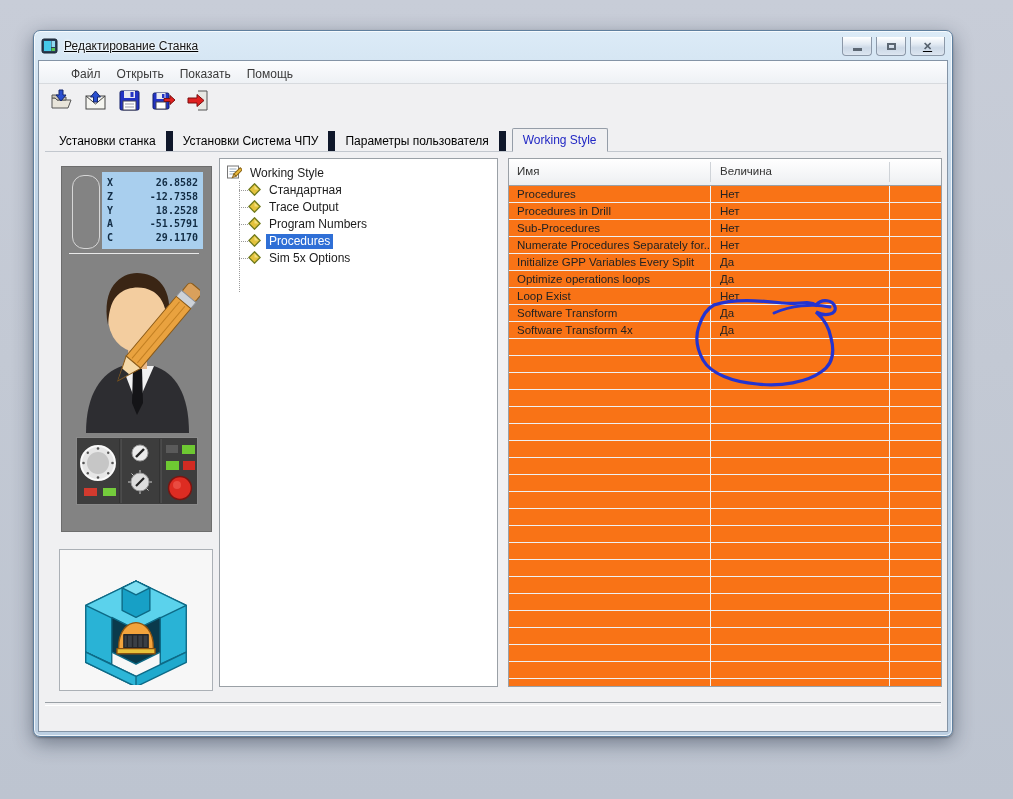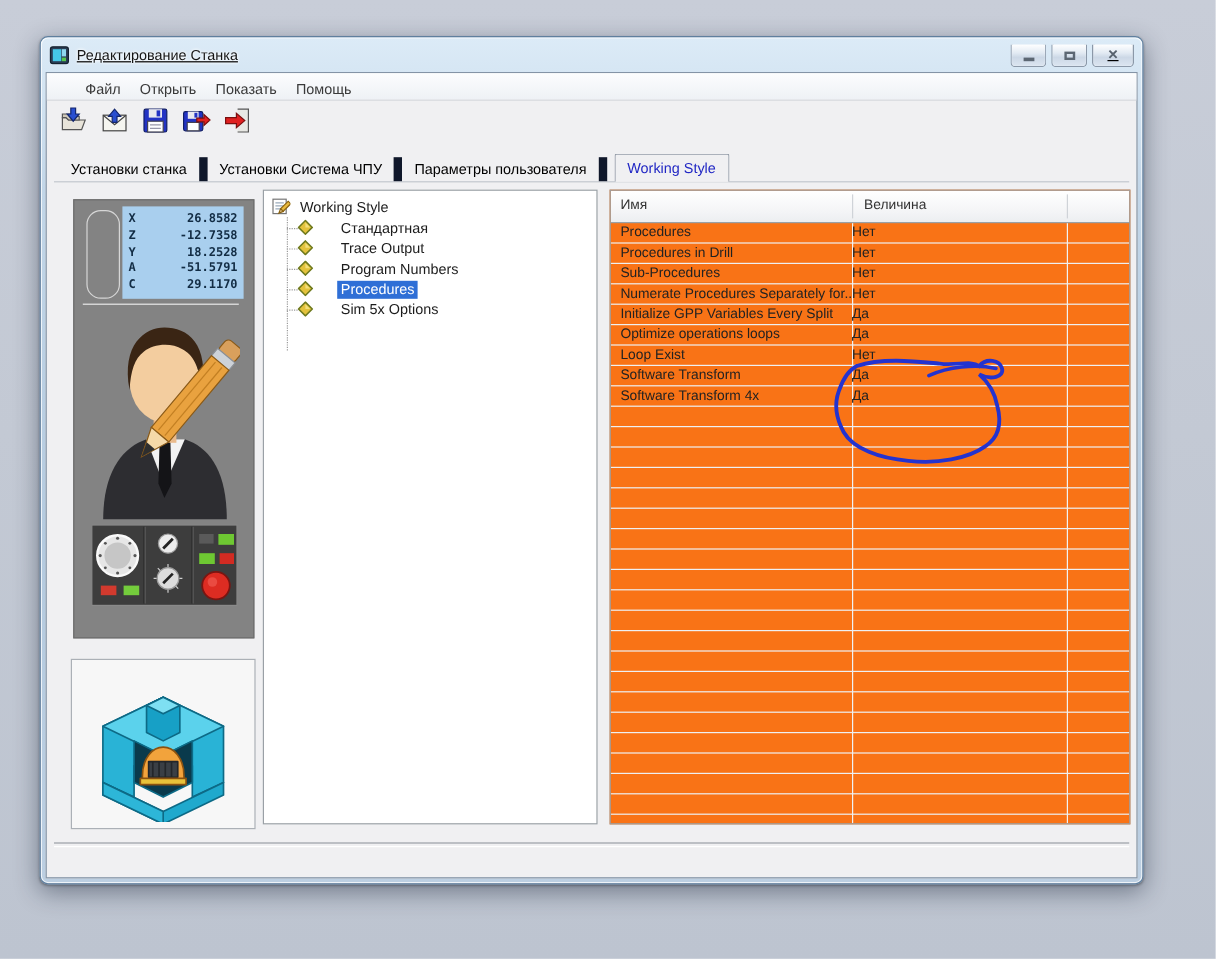--- a/index.html
+++ b/index.html
@@ -94,21 +94,21 @@
   }
   
   .tree-panel{
     position:absolute;left:180px;top:97px;width:279px;height:529px;
     background:#fff;border:1px solid #9aa0a6;box-sizing:border-box;
     font-size:12px;color:#1c1c1c;overflow:hidden;
   }
   .tree-inner{position:relative;padding-top:5px;}
   .tree-root{display:flex;align-items:center;height:18px;padding-left:6px;gap:5px;}
   .tree-vline{position:absolute;left:19px;top:22px;height:111px;border-left:1px dotted #9b9b9b;}
-  .tree-item{position:relative;display:flex;align-items:center;height:17px;padding-left:28px;gap:20px;cursor:default;}
+  .tree-item{position:relative;display:flex;align-items:center;height:17px;padding-left:28px;gap:5px;cursor:default;}
   .tree-item::before{content:"";position:absolute;left:19px;top:8px;width:9px;border-top:1px dotted #9b9b9b;}
   .tree-label{padding:0 3px;line-height:15px;white-space:nowrap;}
   .tree-label.selected{background:#2f6fd6;color:#fff;}
   
   .table-panel{
     position:absolute;left:469px;top:97px;width:434px;height:529px;
     background:#f97316;border:1px solid #9aa0a6;box-sizing:border-box;
     font-size:11.5px;color:#222;overflow:hidden;
   }
   .tbl-header{
@@ -118,21 +118,21 @@
   }
   .tbl-header .hdr-name{position:absolute;left:8px;top:6px;color:#333;}
   .tbl-header .hdr-value{position:absolute;left:211px;top:6px;color:#333;}
   .hdr-div1{position:absolute;left:201px;top:3px;bottom:3px;border-left:1px solid #cfd3d8;}
   .hdr-div2{position:absolute;left:380px;top:3px;bottom:3px;border-left:1px solid #cfd3d8;}
   .tbl-body{position:absolute;left:0;right:0;top:27px;bottom:0;}
   .col-line1{position:absolute;left:201px;top:0;bottom:0;border-left:1px solid #f0f2f4;}
   .col-line2{position:absolute;left:380px;top:0;bottom:0;border-left:1px solid #f0f2f4;}
   .tbl-row{position:relative;height:17px;border-bottom:1px solid #eef0f2;display:flex;box-sizing:border-box;}
   .cell-name{width:201px;padding-left:8px;line-height:16px;white-space:nowrap;overflow:hidden;box-sizing:border-box;}
-  .cell-value{width:179px;line-height:16px;white-space:nowrap;box-sizing:border-box;}
+  .cell-value{width:179px;padding-left:10px;line-height:16px;white-space:nowrap;box-sizing:border-box;}
   
   .bottom-groove{
     position:absolute;left:6px;right:6px;top:641px;height:2px;
     border-top:1px solid #9aa0a6;border-bottom:1px solid #fff;
   }
   
   .annotation-overlay{position:absolute;left:0;top:0;width:1013px;height:799px;pointer-events:none;z-index:60;}
 </style>
 </head>
 <body>

